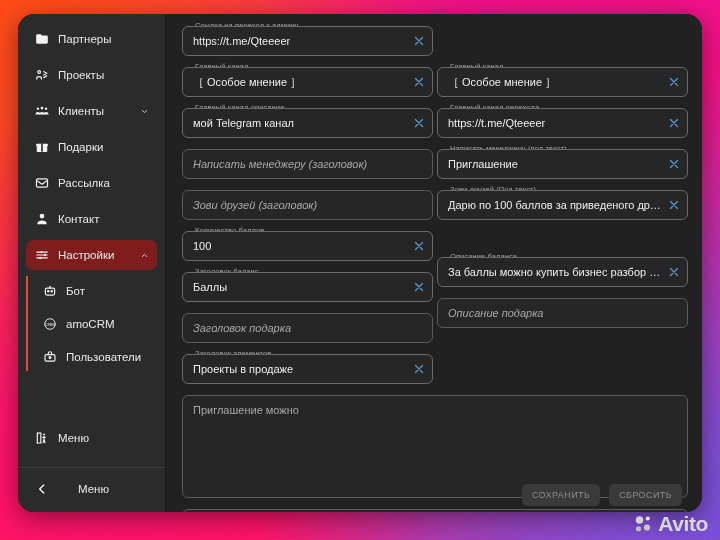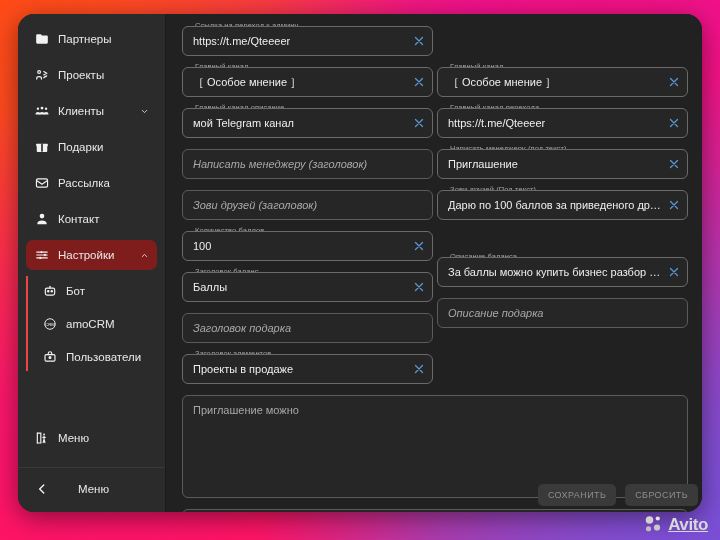--- a/index.html
+++ b/index.html
@@ -124,21 +124,21 @@
     padding: 8px 10px;
     color: #a8a8a8;
     font-size: 11px;
     margin-bottom: 11px;
     position: relative;
   }
   #invite-textarea { height: 103px; }
   #agreement-textarea { height: 46px; }
 
   .btn-row {
-    position: absolute; right: 4px; bottom: 6px;
+    position: absolute; right: 20px; bottom: 6px;
     display: flex; gap: 9px;
   }
   .btn {
     min-width: 70px; height: 22px;
     border-radius: 5px;
     background: #3a3a3a;
     color: #8d8d8d;
     font-size: 9px;
     letter-spacing: .4px;
     display: flex; align-items: center; justify-content: center;
@@ -147,25 +147,24 @@
   }
 
   
   #avito {
     position: absolute; right: 12px; bottom: 6px;
     display: flex; align-items: center; gap: 4px;
     pointer-events: none;
   }
   #avito .logo { width: 20px; height: 20px; display: block; }
   #avito .wordmark {
-    font-size: 17px; font-weight: bold;
+    font-size: 21px; font-weight: bold;
     color: #d8d8d8;
     letter-spacing: -.4px;
     line-height: 1;
-    text-decoration: underline;
   }
 </style>
 </head>
 <body>
 
 <div id="app-window">
 
   <nav id="sidebar">
     <div class="nav-scroll">
 

